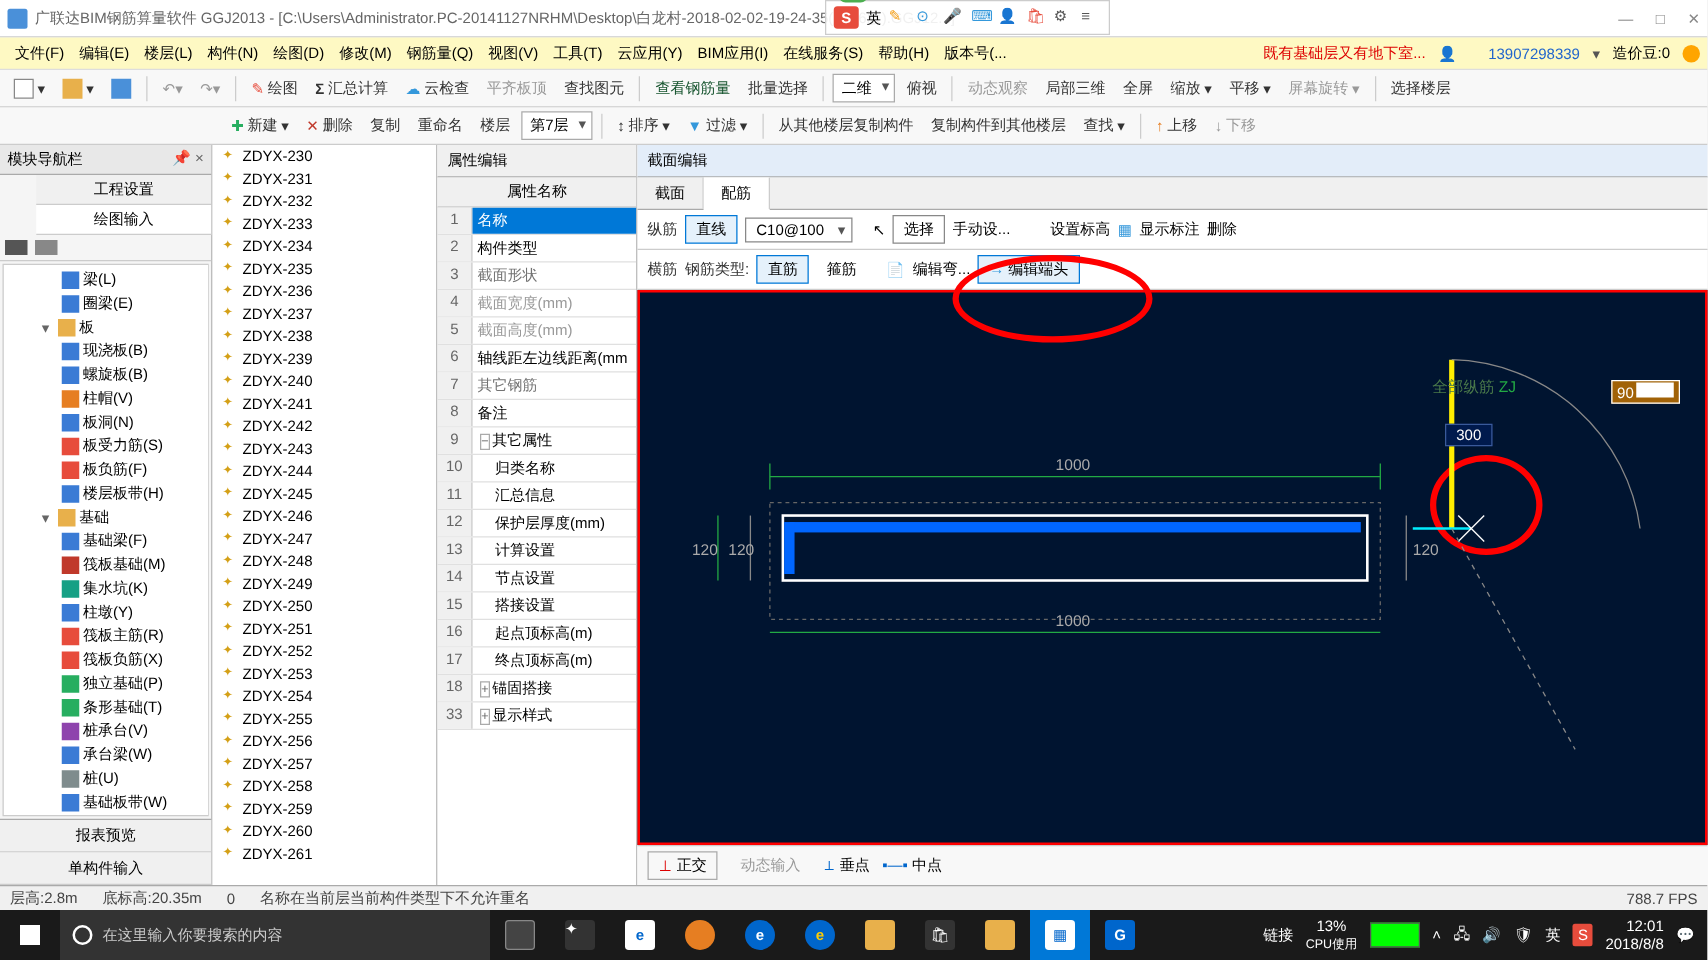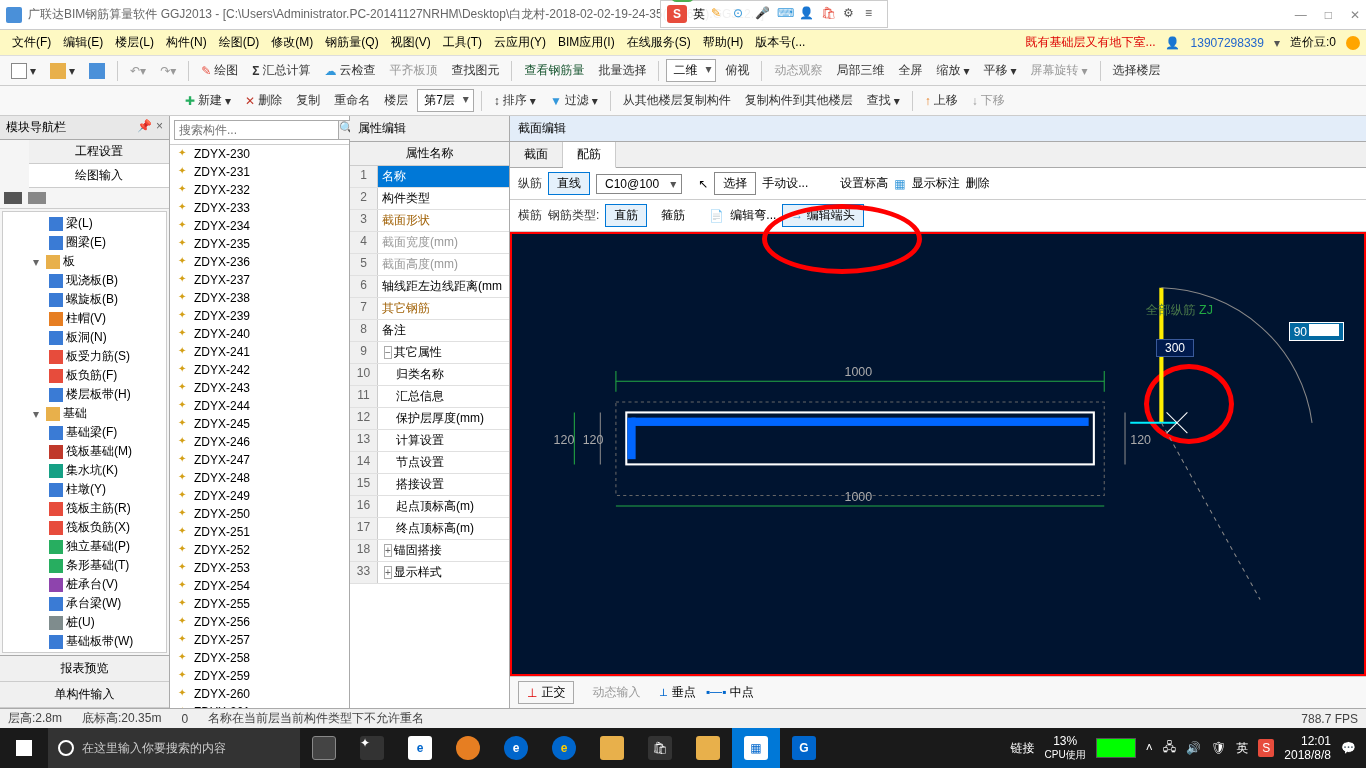--- a/index.html
+++ b/index.html
@@ -9,21 +9,21 @@
 .titlebar { height: 30px; background: #fff; border-bottom: 1px solid #ccc; display: flex; align-items: center; padding: 0 6px; color: #666; }
 .titlebar .icon { width: 16px; height: 16px; background: #4a90d9; border-radius: 2px; margin-right: 6px; }
 .titlebar .title { flex: 1; white-space: nowrap; overflow: hidden; }
 .titlebar .wnd-btns { display: flex; gap: 18px; color: #888; }
 
 
 .menubar { height: 26px; background: #fef9c3; display: flex; align-items: center; padding: 0 6px; gap: 2px; border-bottom: 1px solid #ddd; }
 .menubar .menu { padding: 3px 6px; cursor: pointer; }
 .menubar .right-info { margin-left: auto; display: flex; align-items: center; gap: 10px; }
 .menubar .notice { color: #d00; }
-.menubar .user { color: #2266cc; }
+.menubar .user { color: #2266cc; margin-left: 15px; }
 .menubar .bean-icon { width: 14px; height: 14px; background: #ffa500; border-radius: 50%; display: inline-block; }
 
 
 .toolbar { height: 30px; background: #f8f8f8; border-bottom: 1px solid #ccc; display: flex; align-items: center; padding: 0 6px; gap: 4px; }
 .toolbar .tbtn { padding: 3px 5px; display: flex; align-items: center; gap: 3px; cursor: pointer; color: #333; }
 .toolbar .sep { width: 1px; height: 20px; background: #ccc; margin: 0 3px; }
 .toolbar .combo { border: 1px solid #aaa; padding: 2px 18px 2px 6px; background: #fff; position: relative; }
 .toolbar .combo::after { content: "▾"; position: absolute; right: 4px; color: #555; }
 .ticon { width: 16px; height: 16px; display: inline-block; }
 
@@ -57,21 +57,21 @@
 
 
 .prop-panel { width: 160px; background: #fff; border-right: 1px solid #aaa; display: flex; flex-direction: column; }
 .prop-header { padding: 4px 8px; background: #f0f0f0; border-bottom: 1px solid #aaa; }
 .prop-colhead { background: #f0f0f0; padding: 3px; text-align: center; border-bottom: 1px solid #ccc; }
 .prop-table { flex: 1; overflow-y: auto; }
 .prop-table .pr { display: flex; border-bottom: 1px solid #e0e0e0; }
 .prop-table .pr .rn { width: 28px; text-align: center; background: #f0f0f0; border-right: 1px solid #ccc; padding: 2px; color: #666; }
 .prop-table .pr .pn { flex: 1; padding: 2px 4px; white-space: nowrap; overflow: hidden; }
 .prop-table .pr.selected .pn { background: #0078d7; color: #fff; }
-.prop-table .pr .pn.blue { color: #a16207; }
+.prop-table .pr .pn.blue { color: #737373; }
 .prop-table .pr .pn.gray { color: #999; }
 .prop-table .pr .exp { width: 12px; text-align: center; color: #666; border: 1px solid #aaa; margin: 2px; line-height: 10px; font-size: 10px; }
 
 
 .section-editor { flex: 1; display: flex; flex-direction: column; background: #fff; }
 .se-title { background: #e3edf9; padding: 4px 8px; border-bottom: 1px solid #aaa; }
 .se-tabs { display: flex; background: #f0f0f0; border-bottom: 1px solid #aaa; }
 .se-tabs .setab { padding: 4px 14px; border-right: 1px solid #ccc; cursor: pointer; }
 .se-tabs .setab.active { background: #fff; border-bottom: 1px solid #fff; margin-bottom: -1px; }
 .se-toolbar { padding: 4px 8px; border-bottom: 1px solid #ccc; display: flex; align-items: center; gap: 6px; flex-wrap: wrap; }
@@ -90,21 +90,21 @@
 .red-circle { position: absolute; border: 5px solid red; border-radius: 50%; pointer-events: none; }
 
 
 .statusbar { height: 20px; background: #f0f0f0; border-top: 1px solid #aaa; display: flex; align-items: center; padding: 0 8px; gap: 20px; color: #444; }
 .statusbar .right { margin-left: auto; }
 
 
 .taskbar { height: 40px; background: #1a1a1a; display: flex; align-items: center; color: #fff; }
 .taskbar .start { width: 48px; height: 100%; display: flex; align-items: center; justify-content: center; }
 .taskbar .start .win { width: 16px; height: 16px; background: #fff; }
-.taskbar .search { display: flex; align-items: center; background: #333; height: 100%; padding: 0 10px; gap: 8px; width: 252px; }
+.taskbar .search { display: flex; align-items: center; background: #333; height: 100%; padding: 0 10px; gap: 8px; width: 344px; }
 .taskbar .search .circ { width: 16px; height: 16px; border: 2px solid #fff; border-radius: 50%; }
 .taskbar .tb-icons { display: flex; height: 100%; }
 .taskbar .tb-icons .tbi { width: 48px; display: flex; align-items: center; justify-content: center; }
 .taskbar .tb-icons .tbi .ico { width: 24px; height: 24px; border-radius: 3px; }
 .taskbar .tray { margin-left: auto; display: flex; align-items: center; gap: 10px; padding: 0 10px; font-size: 11px; }
 .taskbar .tray .clock { text-align: right; line-height: 1.2; }
 
 
 .ime-bar { position: absolute; top: 0; left: 660px; height: 28px; display: flex; align-items: center; gap: 6px; background: rgba(255,255,255,.9); padding: 0 6px; border: 1px solid #ccc; }
 .ime-bar .ime-badge { background: #e74c3c; color: #fff; padding: 2px 6px; border-radius: 3px; font-weight: bold; }
@@ -355,24 +355,20 @@
           <span>其它</span>
         </div>
       </div>
     <div class="bottom-tabs">
       <div class="btab">报表预览</div>
       <div class="btab">单构件输入</div>
     </div>
   </div>
 
   <div class="comp-list">
-    <div class="comp-search">
-      <input placeholder="搜索构件..." style="">
-      <span class="sbtn">🔍</span>
-    </div>
     <div class="comp-items" id="comp-items">
         <div class="ci">ZDYX-230</div>
         <div class="ci">ZDYX-231</div>
         <div class="ci">ZDYX-232</div>
         <div class="ci">ZDYX-233</div>
         <div class="ci">ZDYX-234</div>
         <div class="ci">ZDYX-235</div>
         <div class="ci">ZDYX-236</div>
         <div class="ci">ZDYX-237</div>
         <div class="ci">ZDYX-238</div>
@@ -550,21 +546,21 @@
 
         <text x="320" y="125" fill="#aaa" font-size="12">1000</text>
         <text x="320" y="245" fill="#aaa" font-size="12">1000</text>
         <text x="40" y="190" fill="#aaa" font-size="11">120</text>
         <text x="68" y="190" fill="#aaa" font-size="11">120</text>
         <text x="595" y="190" fill="#aaa" font-size="11">120</text>
         <text x="610" y="65" fill="#4a7a4a" font-size="16">全部纵筋 <tspan fill="#2a4">ZJ</tspan></text>
       </svg>
 
       <div style="position:absolute; top:105px; right:170px; background:#001a4d; color:#fff; border:1px solid #3a5a9a; padding:1px 8px">300</div>
-      <div style="position:absolute; top:88px; right:20px; background:#0369a1; color:#fff; padding:1px 4px; border:1px solid #fff"><span>90</span><span style="display:inline-block;width:30px;background:#fff;height:12px;margin-left:2px"></span></div>
+      <div style="position:absolute; top:70px; right:20px; background:#a16207; color:#fff; padding:1px 4px; border:1px solid #fff"><span>90</span><span style="display:inline-block;width:30px;background:#fff;height:12px;margin-left:2px"></span></div>
     </div>
 
     <div class="se-bottom-bar">
       <span class="bb-btn">
           <span style="color:#d00">⊥</span>
           <span>正交</span>
         </span>
       <span class="bb-btn" style="border:none;color:#999">
           <span>动态输入</span>
         </span>

